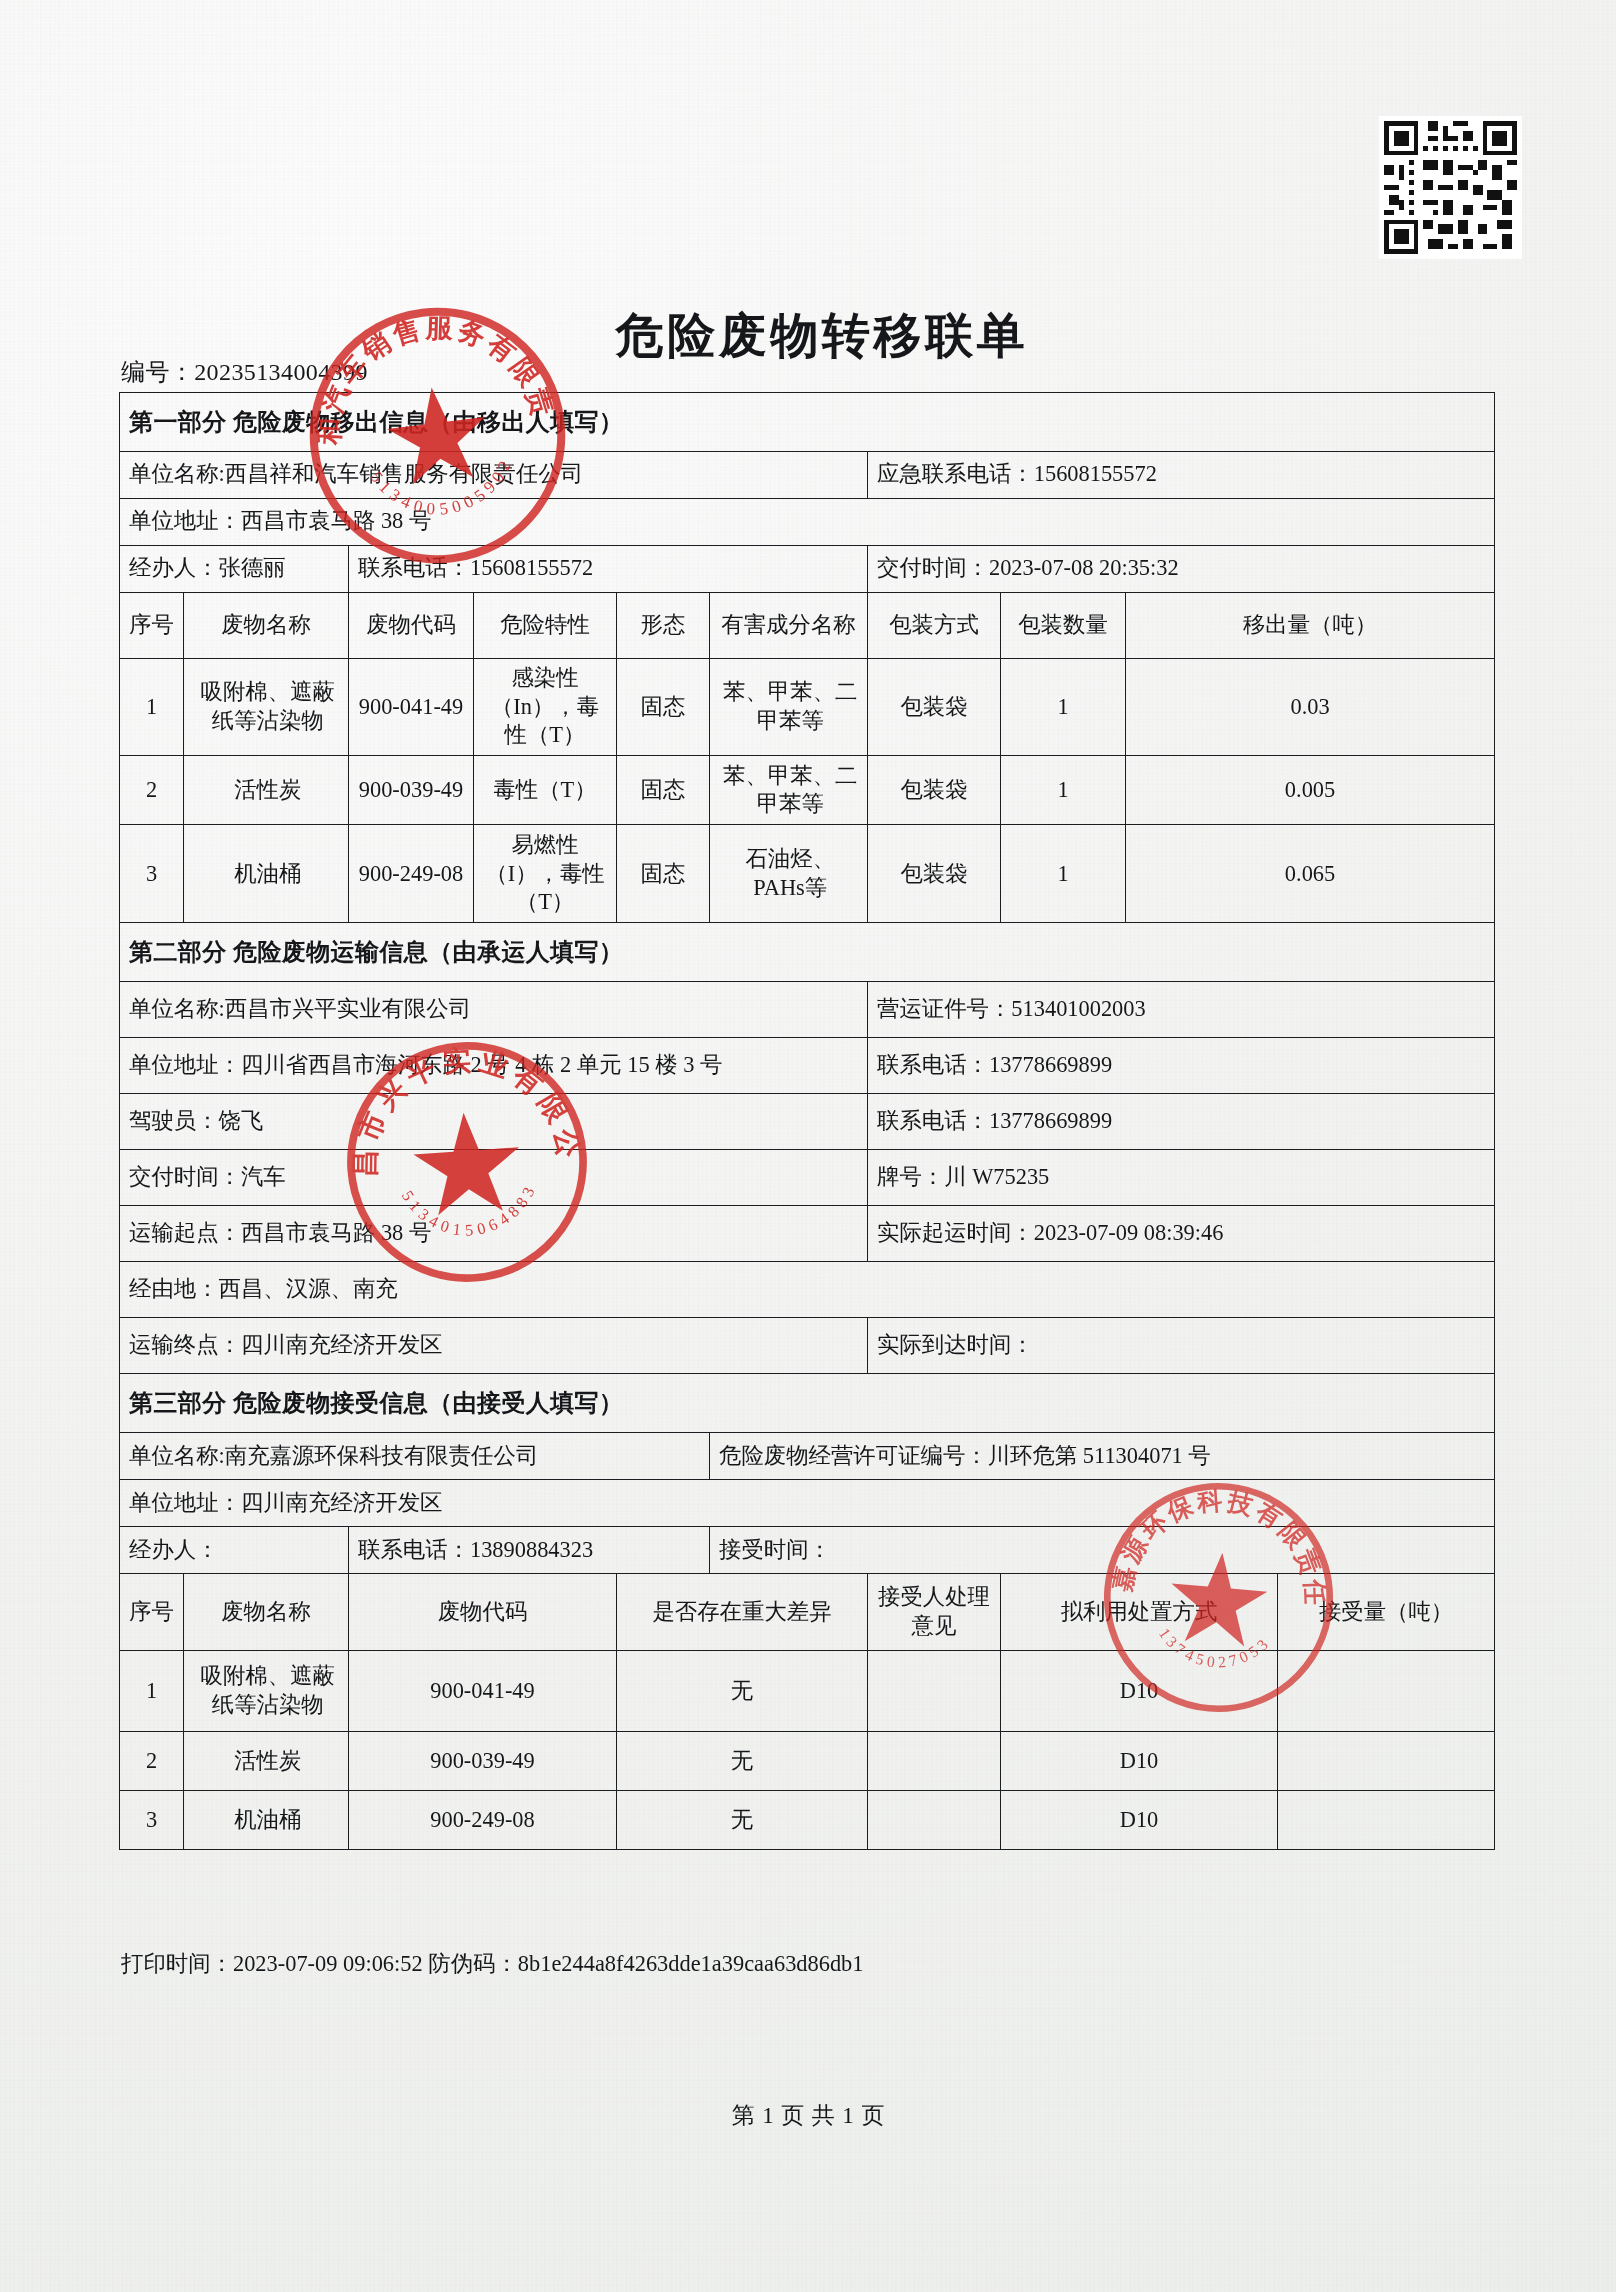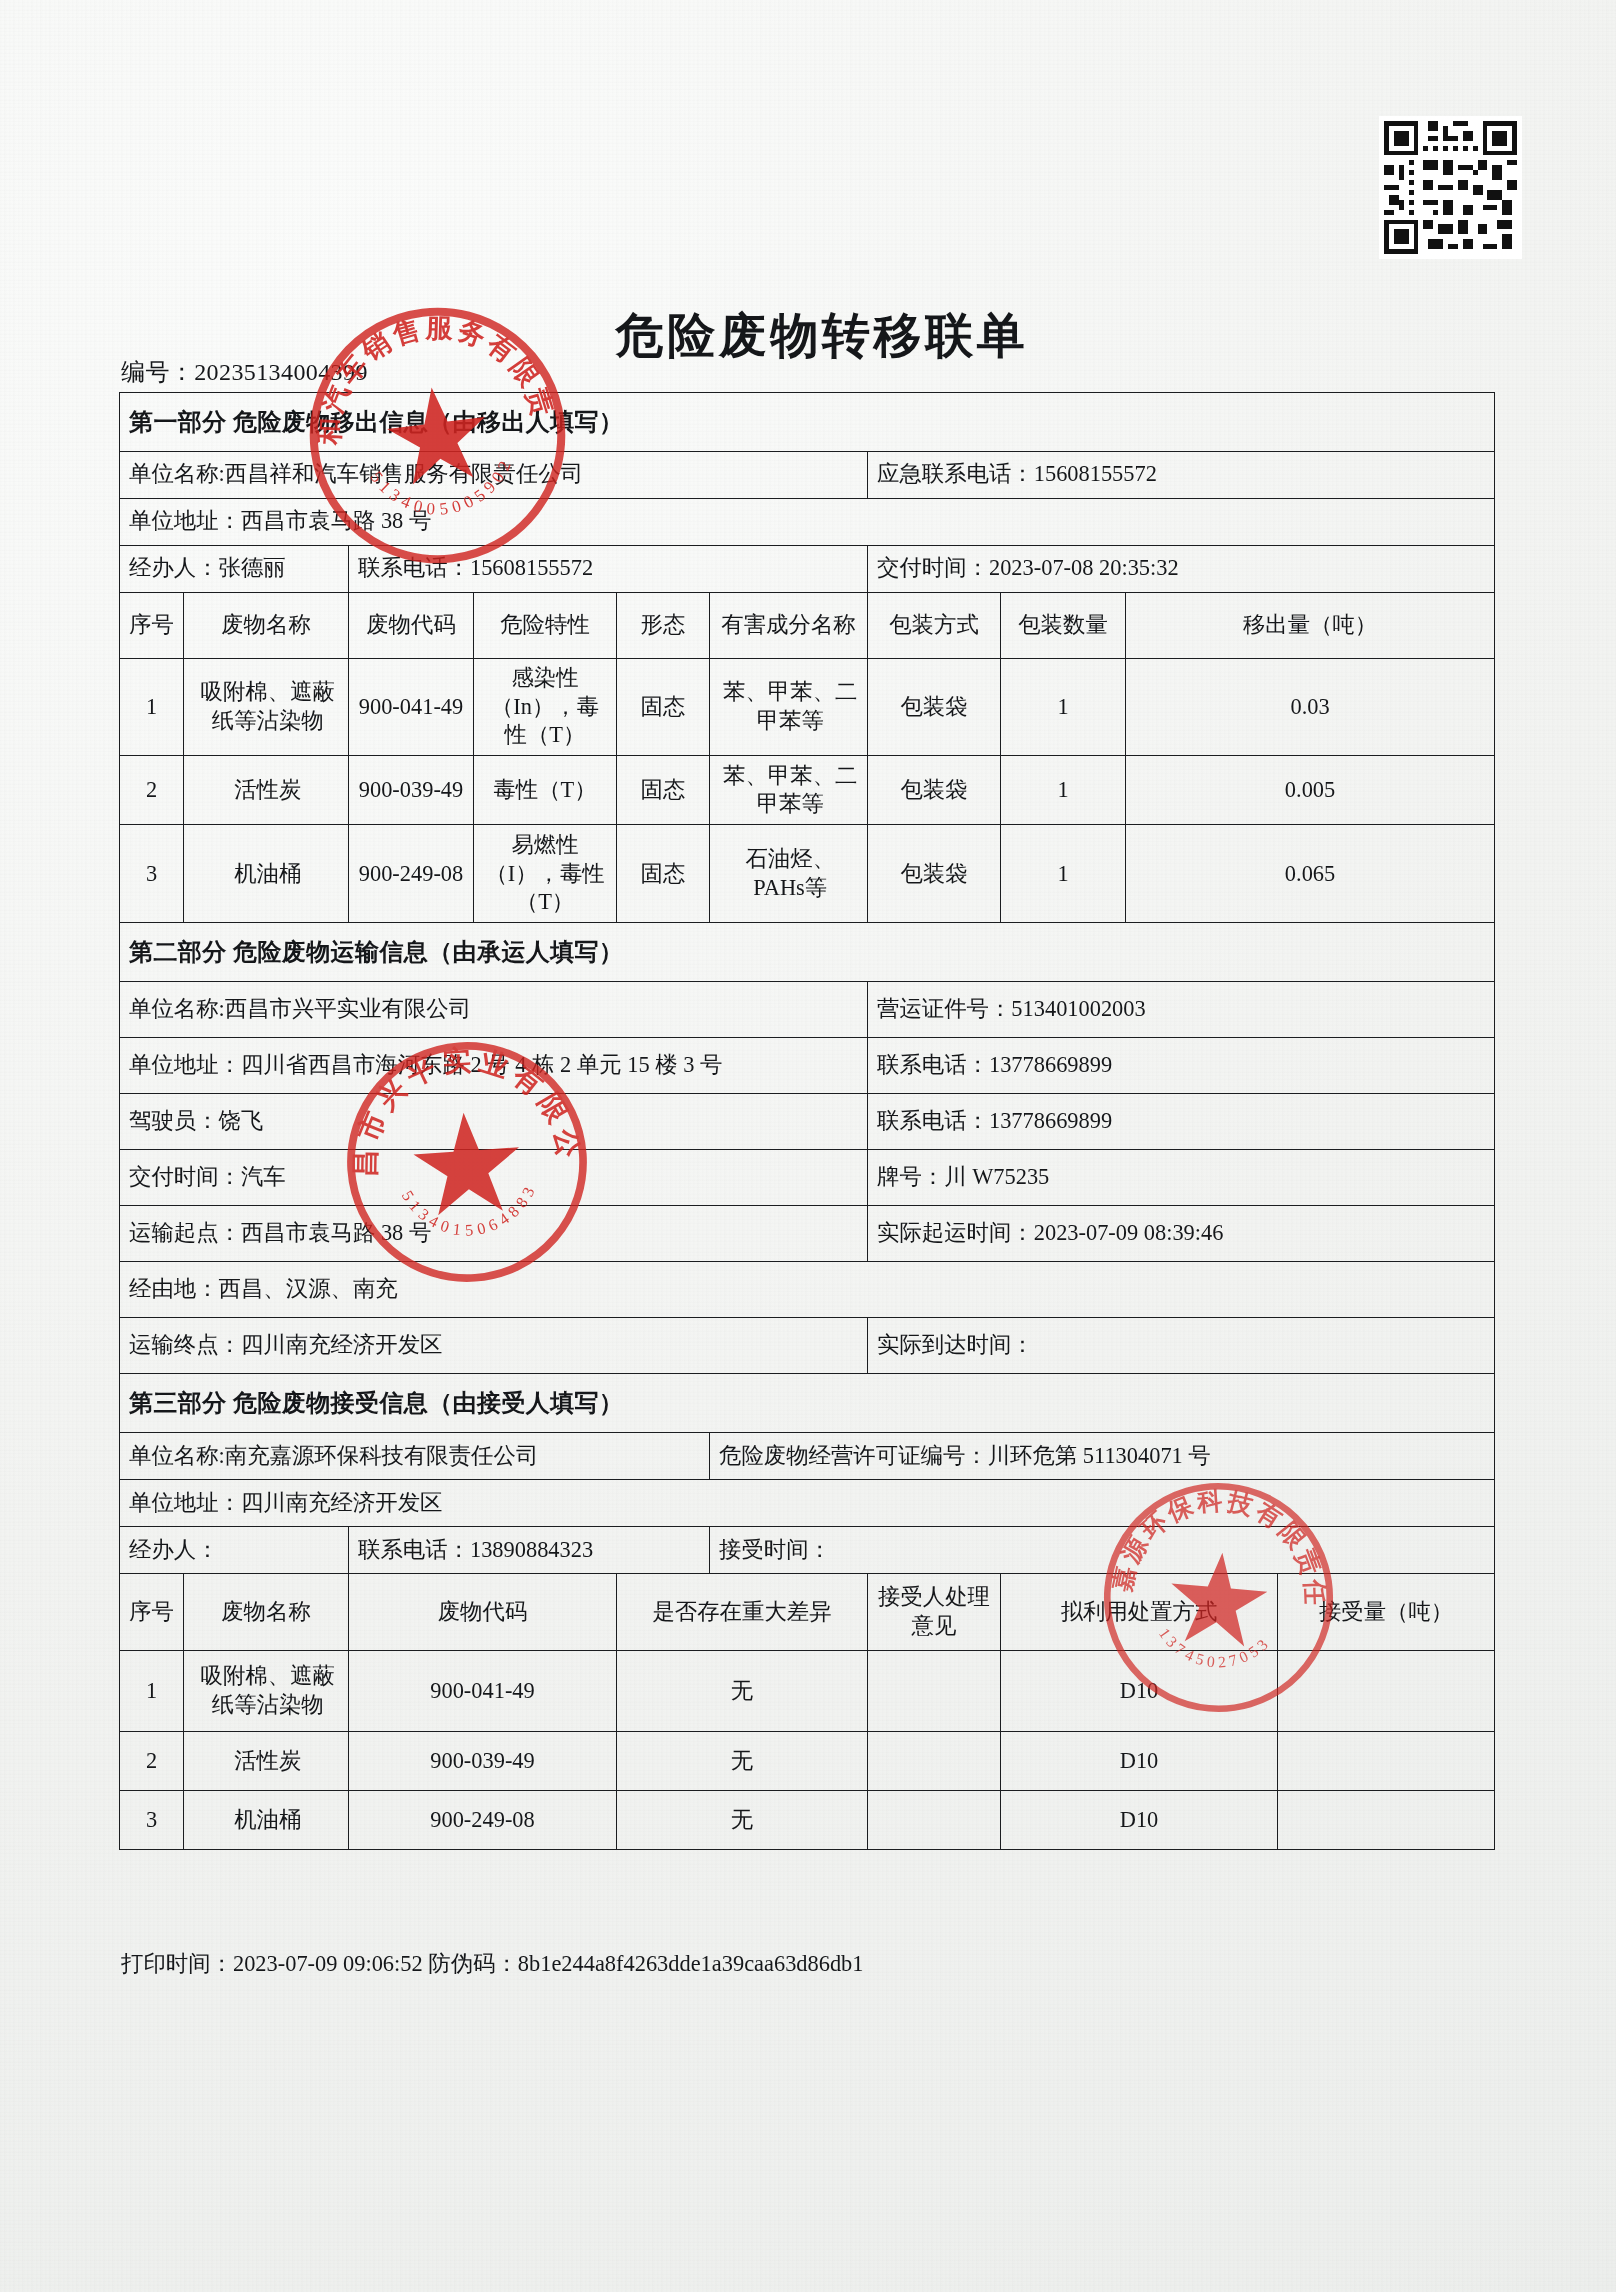--- a/index.html
+++ b/index.html
@@ -330,20 +330,21 @@
         <td></td>
         <td colspan="2" class="num">D10</td>
         <td class="num"></td>
       </tr>
     </tbody>
       </table>
   </div>
 
   <div class="printline">打印时间：2023-07-09 09:06:52 防伪码：8b1e244a8f4263dde1a39caa63d86db1</div>
 
+  <div class="pagefoot">第 1 页 共 1 页</div>
 
   <div class="stamp" id="stamp-a">
     <svg width="269" height="269" viewBox="0 0 300 300">
       <defs>
         <path id="arcA" d="M 40,150 A 110,110 0 0 1 260,150" fill="none"></path>
         <path id="arcA2" d="M 62,150 A 88,88 0 0 0 238,150" fill="none"></path>
       </defs>
       <circle cx="150" cy="150" r="138" fill="none" stroke="#cf2420" stroke-width="9" opacity=".92"></circle>
       <text font-size="30" fill="#cf2420" font-family="'Liberation Serif',serif" font-weight="bold" letter-spacing="4">
         <textPath href="#arcA" startOffset="50%" text-anchor="middle">西昌祥和汽车销售服务有限责任公司</textPath>

